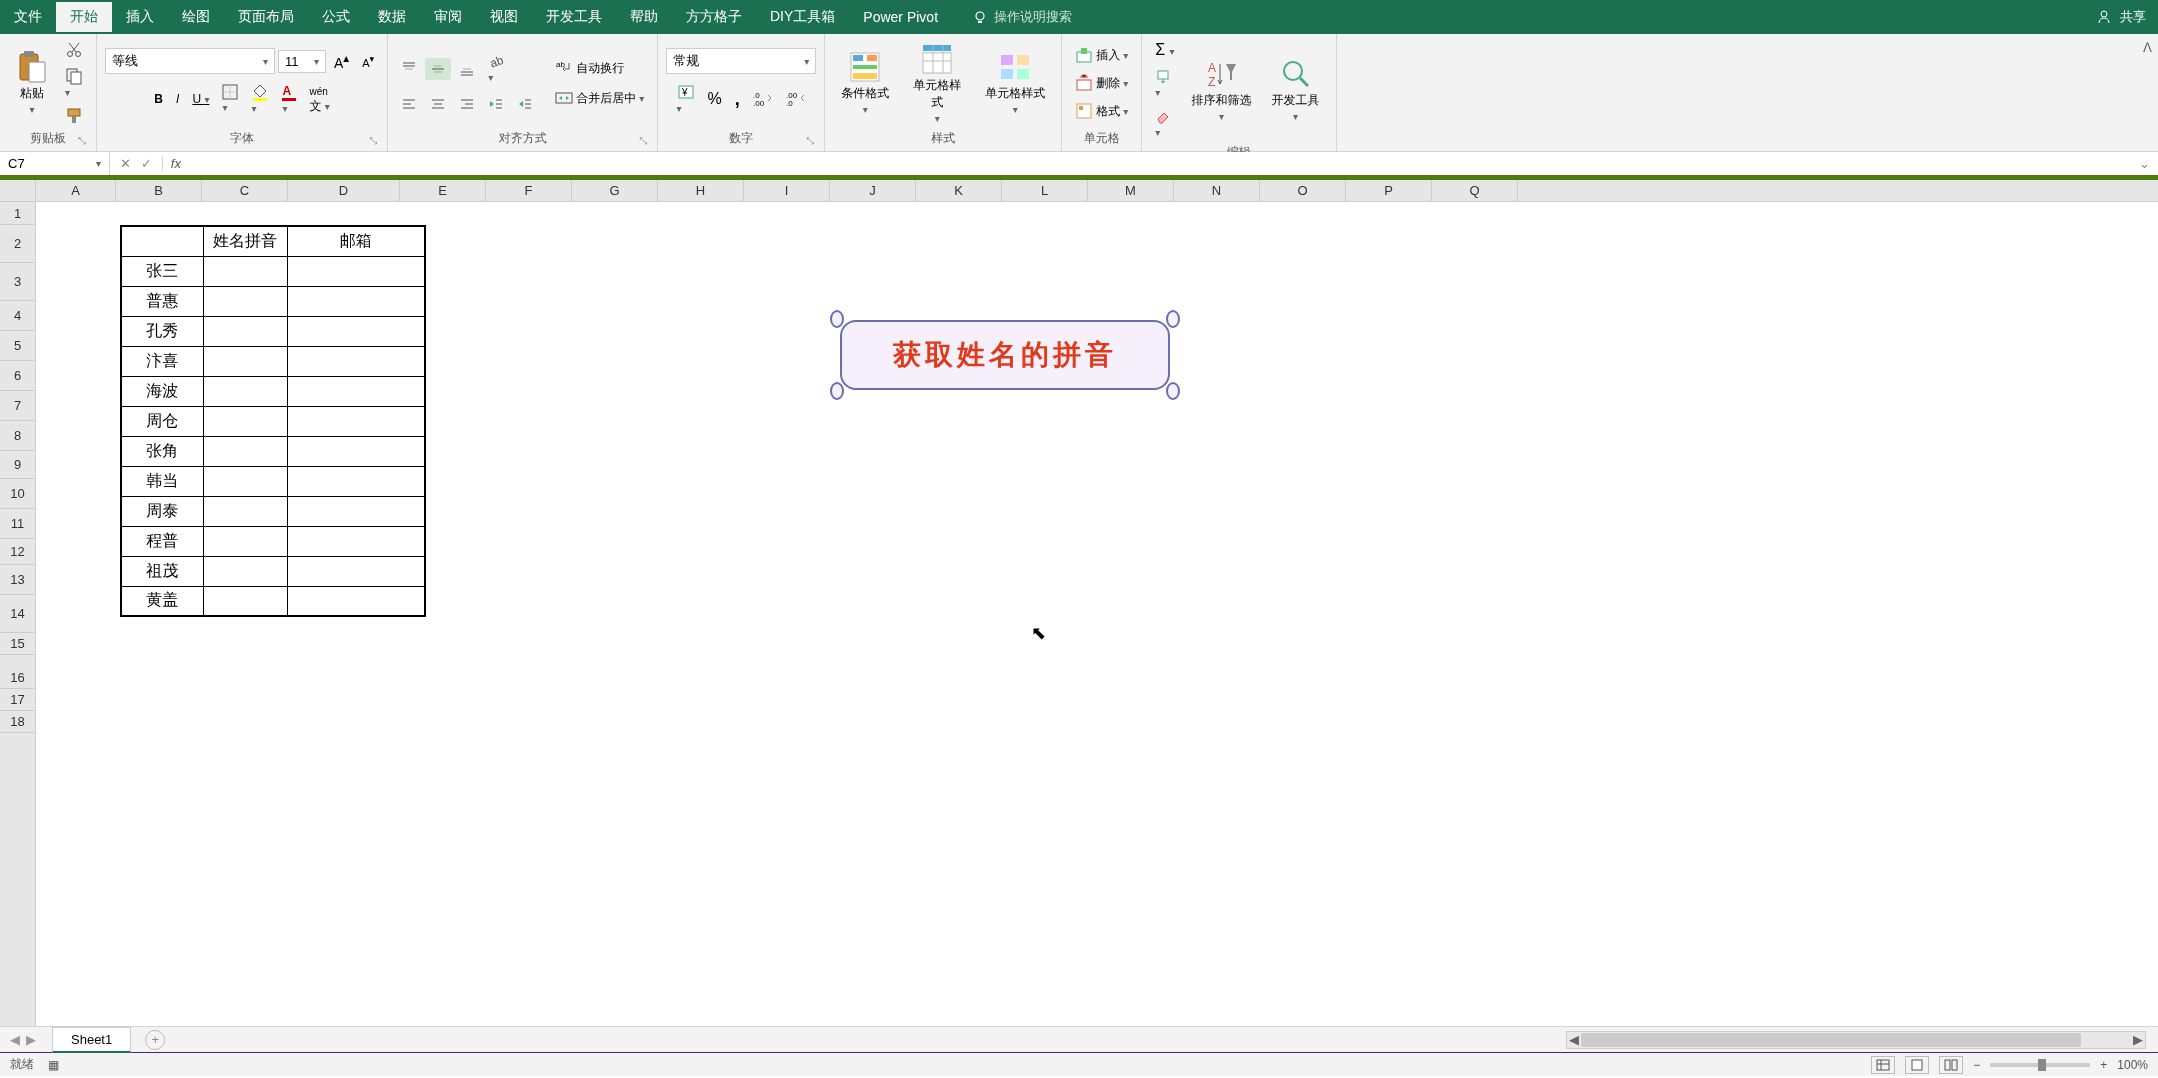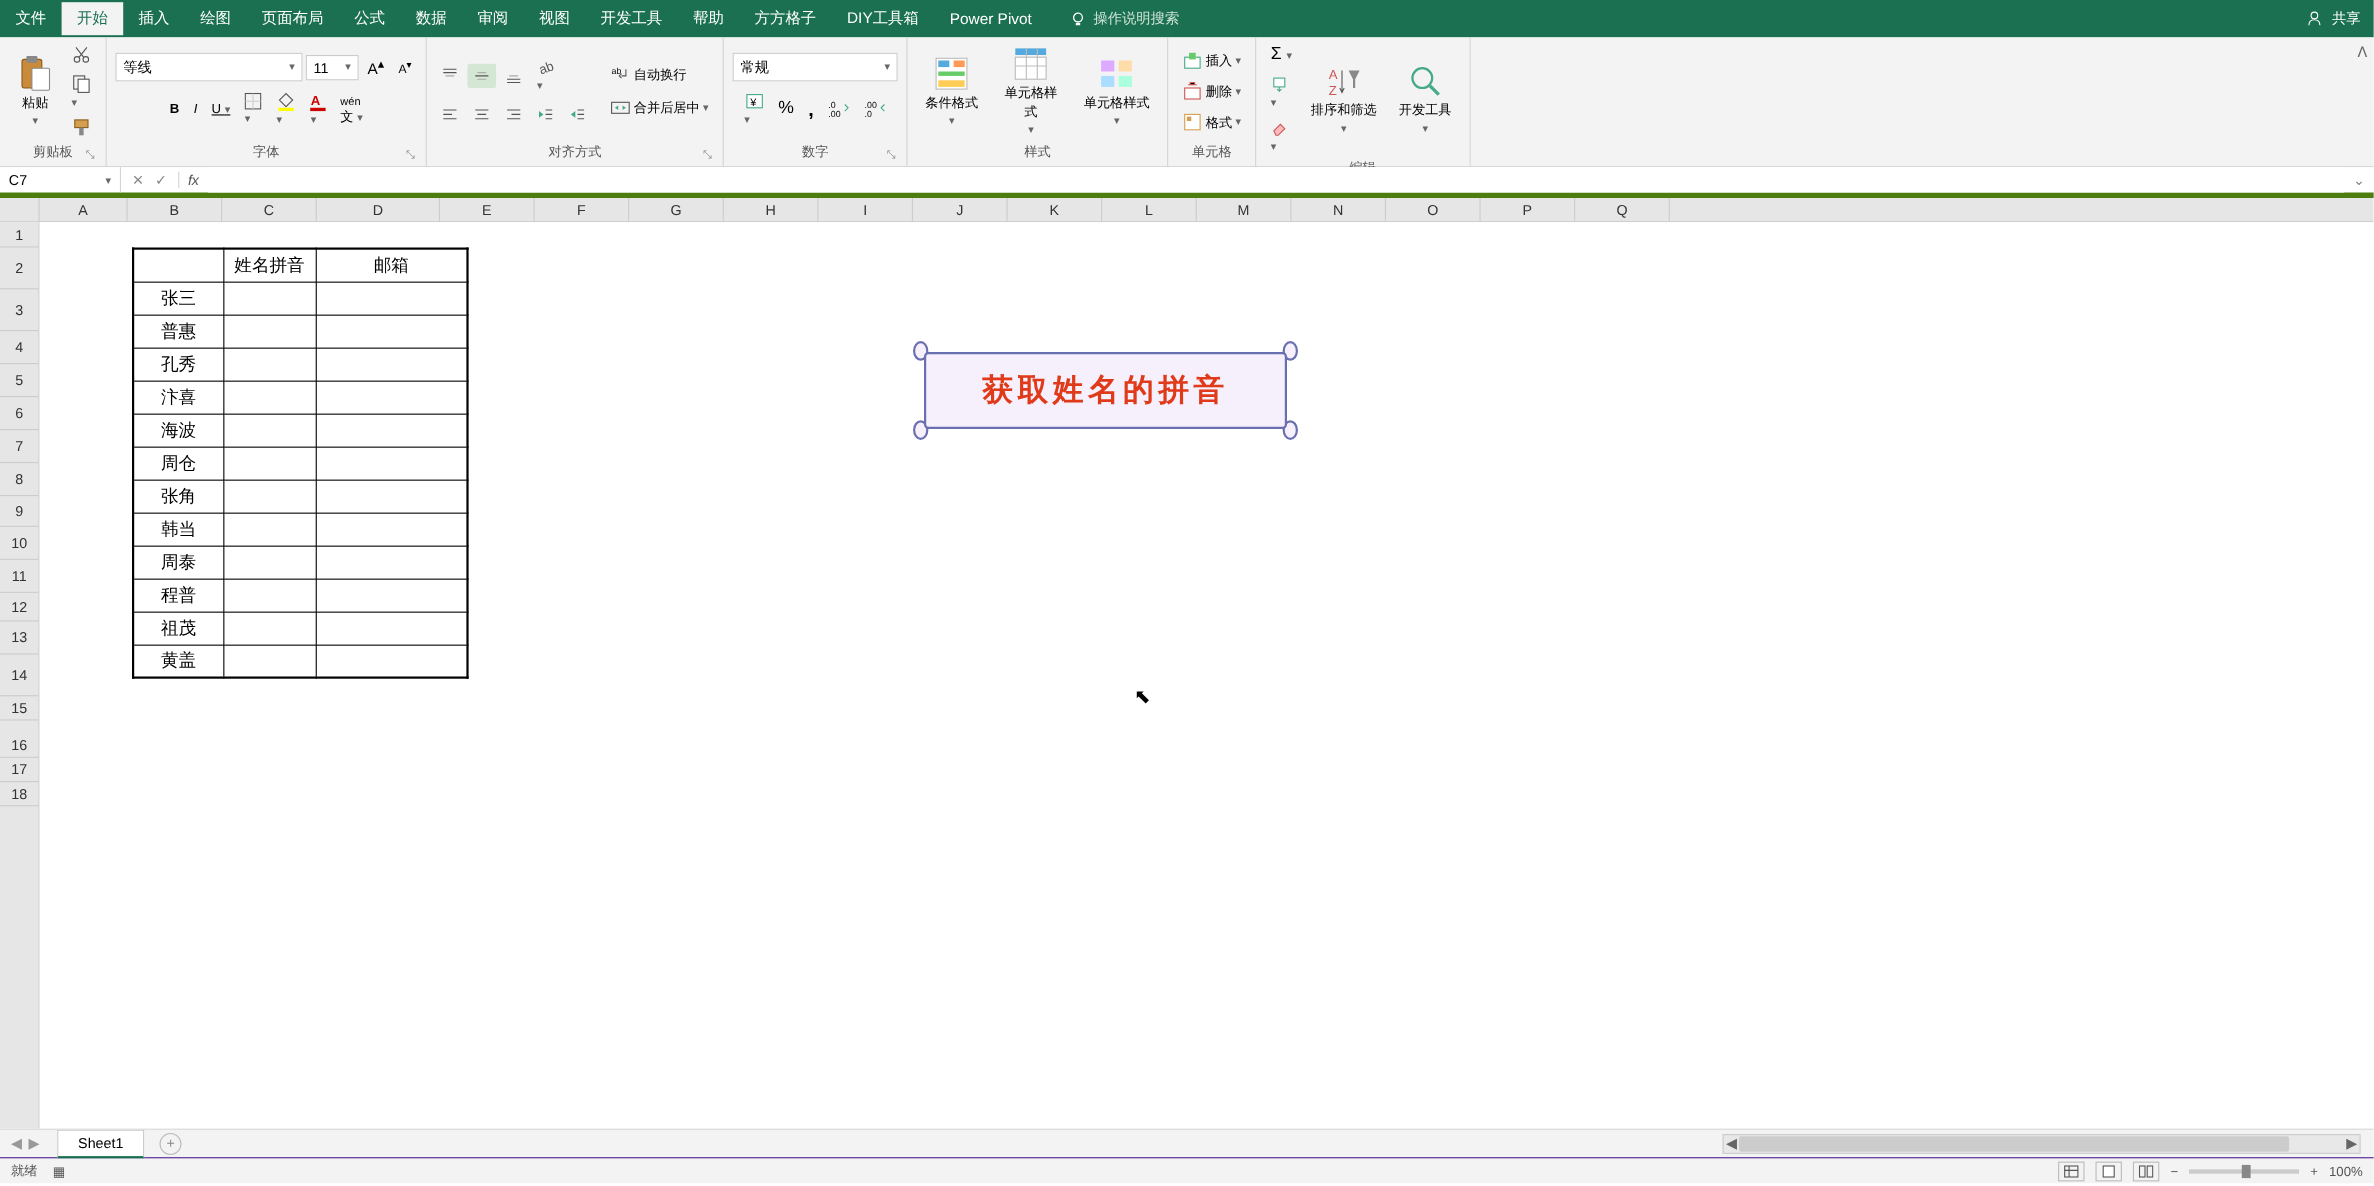--- a/index.html
+++ b/index.html
@@ -46,21 +46,21 @@
     
     
     .data-table { position: absolute; left: 84px; top: 23px; border: 2px solid #000; border-collapse: collapse; }
     .data-table td { border: 1px solid #000; height: 30px; padding: 2px 6px; vertical-align: middle; font-size: 16px; background: #fff; text-align: center; }
     .data-table td.c1 { width: 82px; }
     .data-table td.c2 { width: 84px; }
     .data-table td.c3 { width: 138px; }
     
     
     .scroll-banner { position: absolute; left: 792px; top: 108px; width: 354px; height: 90px; }
-    .scroll-body { position: absolute; left: 12px; top: 10px; right: 12px; bottom: 10px; background: #f5f0fb; border: 2px solid #6a6fb0; border-radius: 4px; display: flex; align-items: center; justify-content: center; }
+    .scroll-body { position: absolute; left: 12px; top: 10px; right: 12px; bottom: 10px; background: #f5f0fb; border: 2px solid #6a6fb0; border-radius: 16px; display: flex; align-items: center; justify-content: center; }
     .scroll-text { color: #e03a1a; font-size: 28px; font-family: "KaiTi","STKaiti",serif; font-weight: bold; letter-spacing: 4px; }
     .scroll-roll { position: absolute; width: 14px; height: 18px; border: 2px solid #6a6fb0; border-radius: 50%; background: #f5f0fb; }
     .roll-tl { left: 2px; top: 0; }
     .roll-bl { left: 2px; bottom: 0; }
     .roll-tr { right: 2px; top: 0; }
     .roll-br { right: 2px; bottom: 0; }
     
     
     .sheet-bar { display: flex; align-items: center; height: 26px; border-top: 1px solid #d4d4d4; background: #f3f3f3; }
     .sheet-nav { display: flex; gap: 6px; padding: 0 10px; color: #999; }

